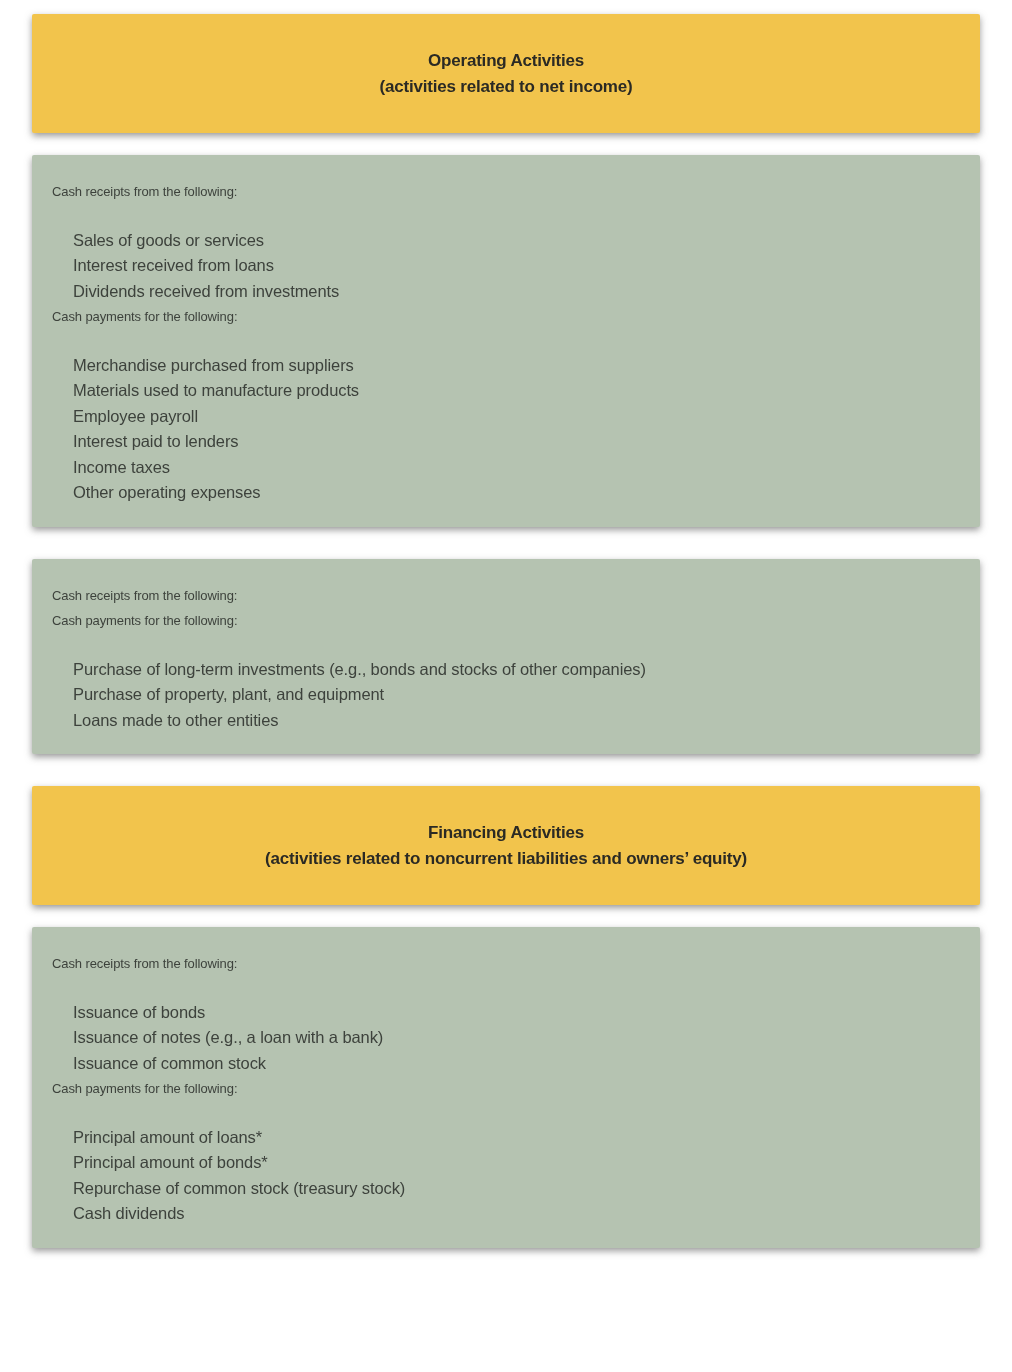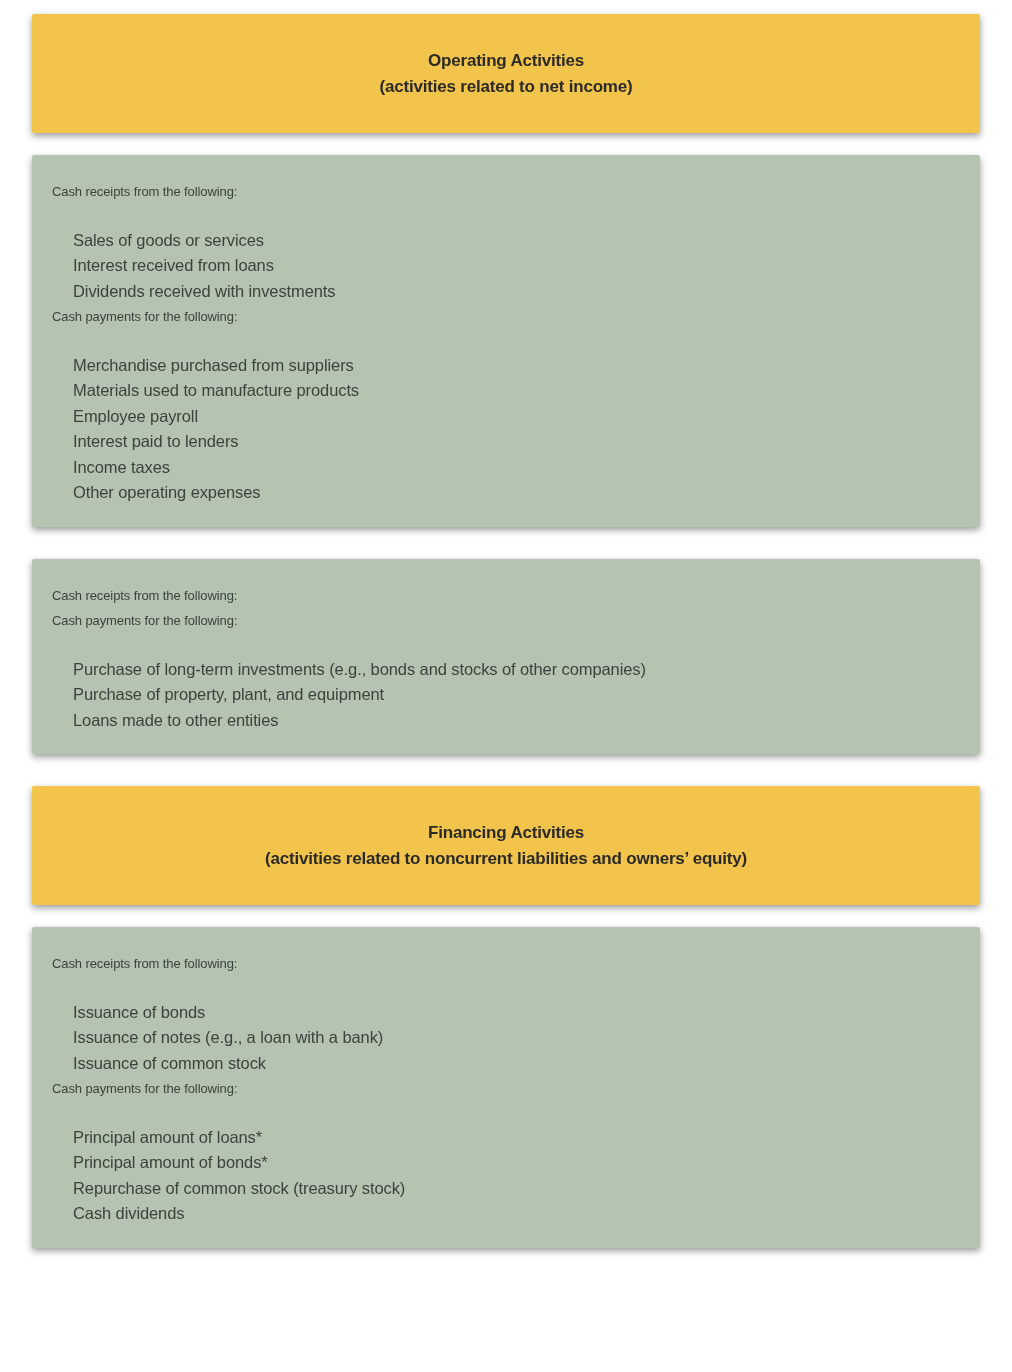--- a/index.html
+++ b/index.html
@@ -64,21 +64,21 @@
       <div class="header-subtitle">(activities related to net income)</div>
     </div>
     <div class="body-box">
   <div class="group">
     <div class="group-label">Cash receipts from the following:</div>
     <ul class="items">
   <li class="item">Sales of goods or services</li>
 
   <li class="item">Interest received from loans</li>
 
-  <li class="item">Dividends received with investments</li>
+  <li class="item">Dividends received from investments</li>
 </ul>
   </div>
 
   <div class="group">
     <div class="group-label">Cash payments for the following:</div>
     <ul class="items">
   <li class="item">Merchandise purchased from suppliers</li>
 
   <li class="item">Materials used to manufacture products</li>
 

